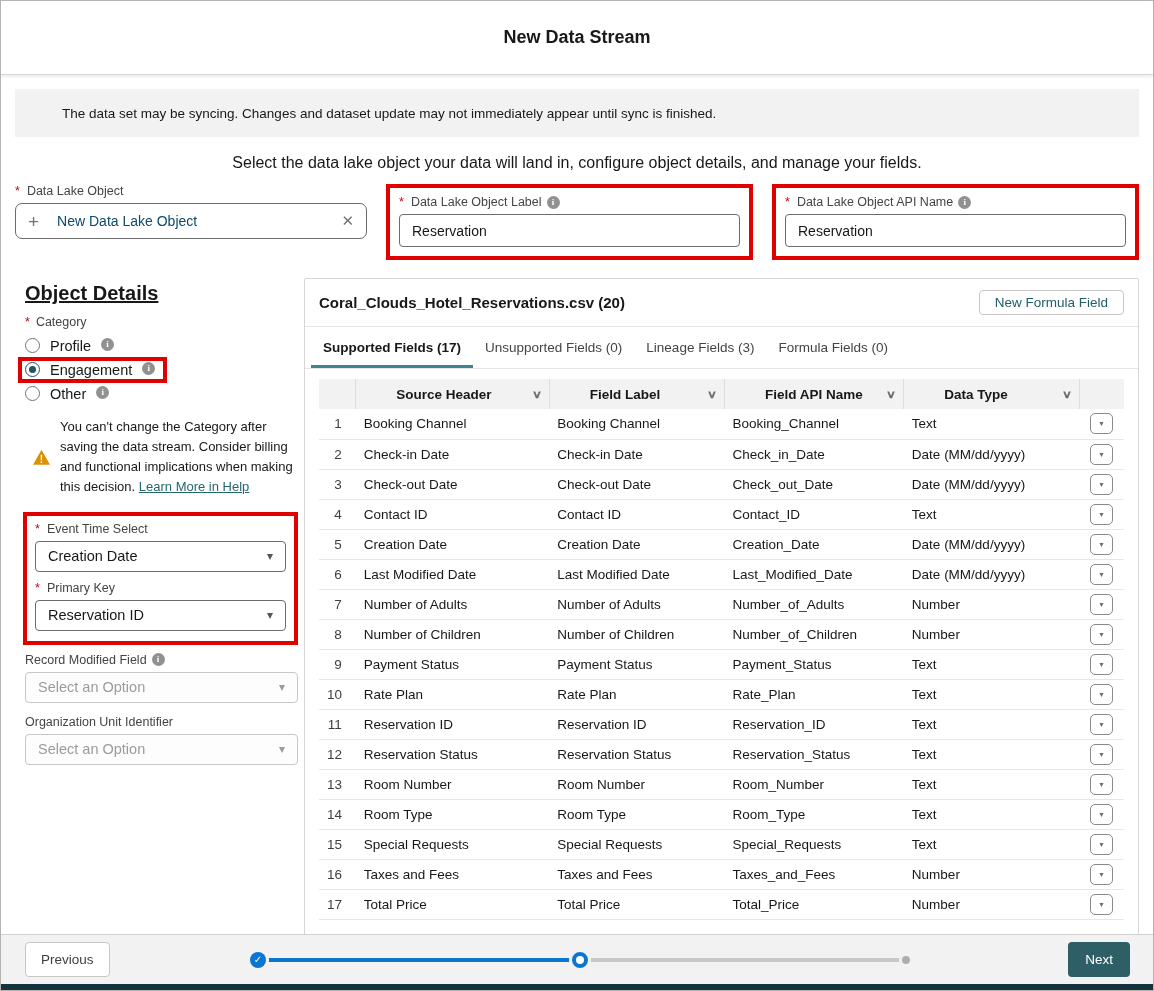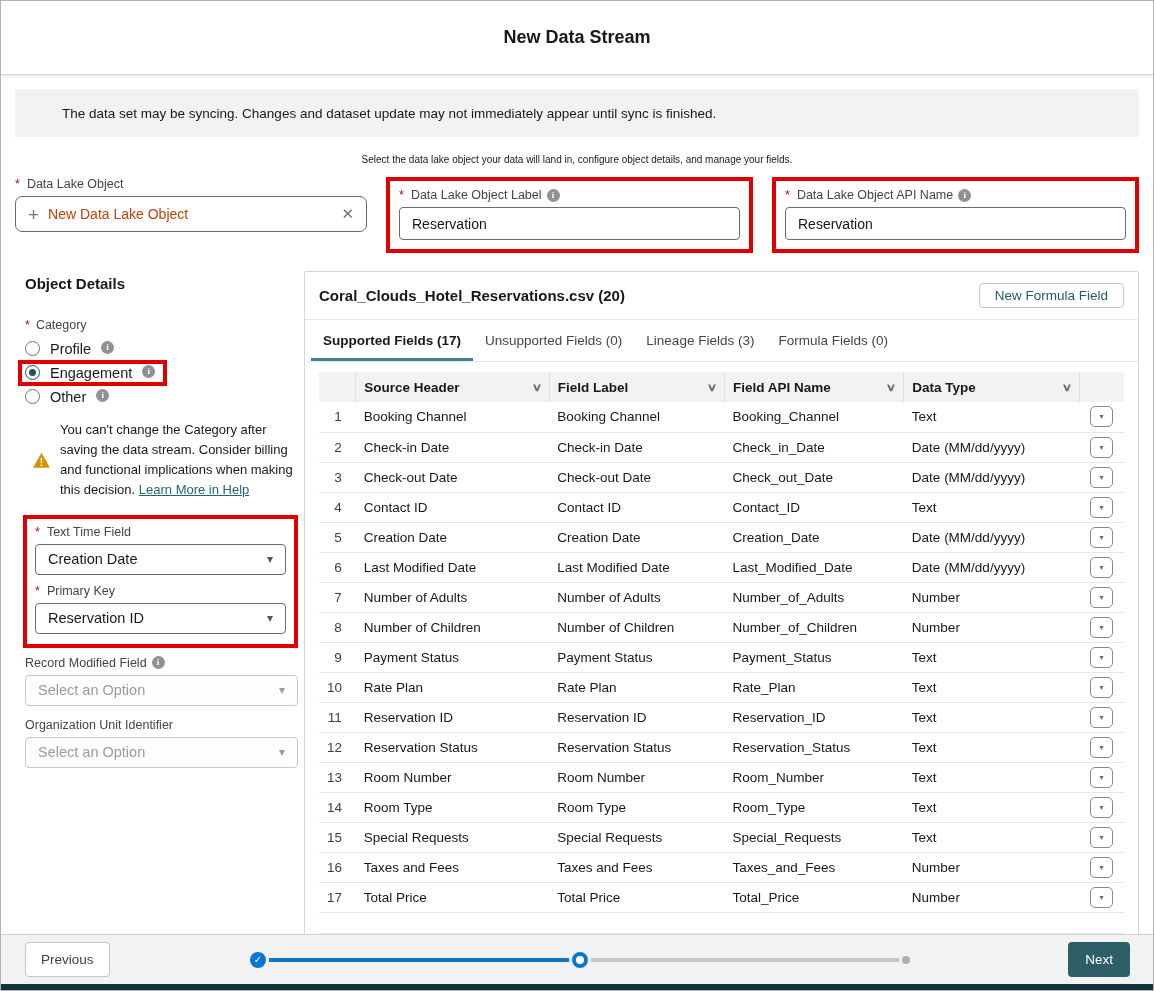--- a/index.html
+++ b/index.html
@@ -15,47 +15,47 @@
     border-bottom: 1px solid #d8d6d4; box-shadow: 0 2px 3px rgba(0,0,0,0.08);
     position: relative; z-index: 2; background:#fff;
   }
   .top-header h1 { font-size: 18px; font-weight: 700; color:#181818; }
   
   .sync-banner {
     margin: 14px 14px 0; background: #f3f2f2; height: 48px;
     display:flex; align-items:center; padding-left: 47px;
     font-size: 13.5px; color:#181818;
   }
-  .instruction { margin-top: 17px; text-align:center; font-size: 10px; color:#181818; }
+  .instruction { margin-top: 17px; text-align:center; font-size: 16px; color:#181818; }
   
   .form-row { display:flex; align-items:flex-start; padding: 12px 14px 0 14px; }
   .flabel { font-size: 12.5px; color:#444; margin-bottom: 5px; display:flex; align-items:center; gap:5px; }
   .req { color:#ba0517; margin-right: 2px; font-size: 12.5px; }
   .info { display:inline-block; width:13px; height:13px; border-radius:50%; background:#919191;
           color:#fff; font-size:9px; line-height:13px; text-align:center; font-weight:bold;
           font-family:"Liberation Serif", serif; }
   .info::before { content:"i"; }
   .dlo-col { width: 352px; }
   .pill {
     height: 36px; border: 1px solid #6b6b6b; border-radius: 7px; background:#fff;
     display:flex; align-items:center; padding: 0 12px; font-size: 14px; cursor:pointer;
   }
   .plus-icon { color:#747474; font-size: 19px; font-weight: 400; line-height: 1; }
-  .pill-text { margin-left: 9px; color:#c2410c;text-align:right; }
+  .pill-text { margin-left: 18px; color:#0c4a6e;text-align:right; }
   .x-icon { margin-left:auto; color:#747474; font-size: 15px; cursor:pointer; }
   .red-box { border: 4px solid #e00000; }
   .form-box { flex: 1; margin-left: 19px; padding: 7px 9px 9px; }
   .text-input {
     width: 100%; height: 33px; border: 1px solid #6b6b6b; border-radius: 4px;
     padding: 0 12px; font-size: 14px; font-family: inherit; color:#181818; background:#fff;
   }
   
   .content { display:flex; align-items:flex-start; padding: 18px 14px 0 10px; }
   .sidebar { width: 287px; flex: none; padding-left: 14px; }
-  .sidebar h2 { font-size: 15px; font-weight: 700; margin: 4px 0 26px; }
+  .sidebar h2 { font-size: 20px; font-weight: 700; margin: 4px 0 10px; text-decoration: underline; }
   .cat-label { font-size: 12.5px; color:#444; margin-bottom: 6px; display:flex; gap:4px; }
   .radio-row { display:flex; align-items:flex-start; gap:10px; padding: 3px 0; font-size: 14.5px; cursor:pointer; width:max-content; }
   .radio-row.hl { border: 4px solid #e00000; padding: 1px 8px 1px 3px; margin: 0 0 0 -7px; }
   .radio { width: 15px; height: 15px; border-radius: 50%; border: 1px solid #747474; background:#fff; position:relative; flex:none; }
   .radio.sel { border-color: #24555e; }
   .radio.sel::after { content:""; position:absolute; left:3px; top:3px; width:7px; height:7px; border-radius:50%; background:#24555e; }
   .warning { display:flex; gap:10px; margin: 12px 0 14px 8px; align-items:center; }
   .warn-tri { width: 17px; height: 15px; flex:none; background:#d79304;
               clip-path: polygon(50% 0, 100% 100%, 0 100%); position:relative; }
   .warn-tri::after { content:"!"; position:absolute; left:0; right:0; bottom:0; text-align:center;
@@ -84,21 +84,21 @@
   }
   .tabs { display:flex; border-top: 1px solid #e5e5e5; border-bottom: 1px solid #e5e5e5; padding: 0 6px; }
   .tab { padding: 13px 12px 10px; font-size: 13.5px; color:#444; border-bottom: 3px solid transparent; cursor:pointer; }
   .tab.active { font-weight: 700; color:#181818; border-bottom-color: #41848f; }
   .table-wrap { position: relative; padding: 10px 14px 12px; }
   table { width: 100%; border-collapse: collapse; font-size: 13.5px; table-layout: fixed; }
   thead th { background:#f3f2f2; height: 30px; font-weight: 700; text-align:left; padding: 0 8px;
              border-right: 1px solid #e0dedd; color:#181818; }
   thead th:last-child, thead th.num-col { border-right: none; }
   thead th.num-col { border-right:1px solid #e0dedd; }
-  .thflex { display:flex; align-items:center; justify-content:space-between; }
+  .thflex { display:flex; align-items:center; justify-content:space-between;margin-left:32px; }
   .hchev { color:#706e6b; font-size: 11px; cursor:pointer; transform: scaleX(1.3); }
   tbody td { height: 30px; border-bottom: 1px solid #e8e7e6; padding: 0 8px; color:#181818; }
   td.num { text-align: right; color:#3e3e3c; padding-right: 14px; }
   td.act { text-align: center; padding: 0; }
   .rowbtn { width: 23px; height: 21px; border: 1px solid #8c8a88; border-radius: 5px; background:#fff;
             cursor:pointer; display:inline-flex; align-items:center; justify-content:center; }
   .tri { color:#706e6b; font-size: 7px; }
   tr.empty td { height: 21px; border-bottom: 1px solid #e8e7e6; }
   
   .footer {
@@ -202,21 +202,21 @@
         <div class="warn-text">
           <span>You can't change the Category after saving the data stream. Consider billing and functional implications when making this decision.</span>
           <a>Learn More in Help</a>
         </div>
       </div>
 
       <div class="key-box red-box" style="border-color: rgb(224, 0, 0);">
           <div class="fgroup">
             <div class="flabel">
               <span class="req">*</span>
-              <span>Text Time Field</span>
+              <span>Event Time Select</span>
             </div>
             <div class="select">
               <span>Creation Date</span>
               <span class="chev">▾</span>
             </div>
           </div>
           <div class="fgroup">
             <div class="flabel">
               <span class="req">*</span>
               <span>Primary Key</span>

